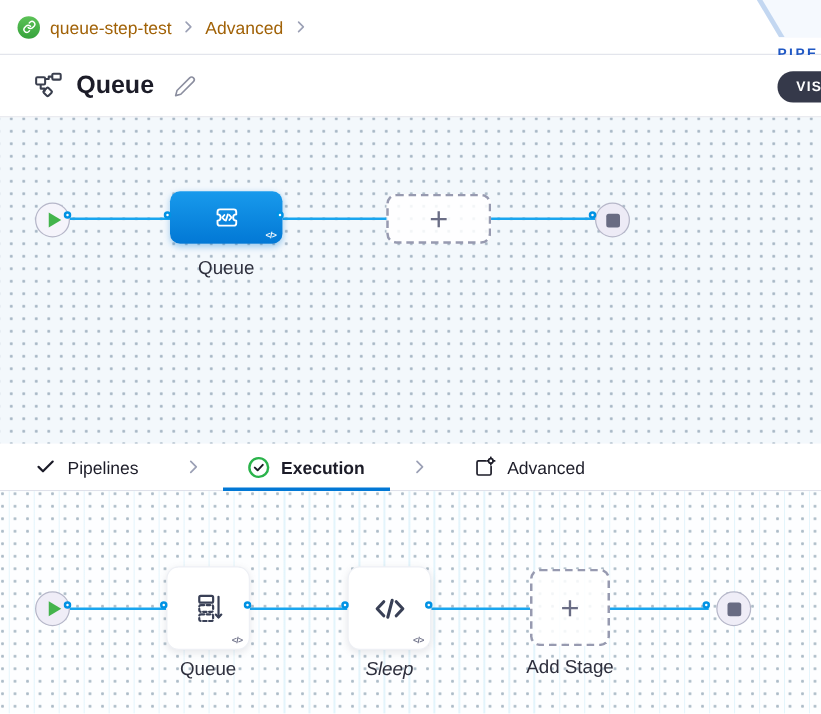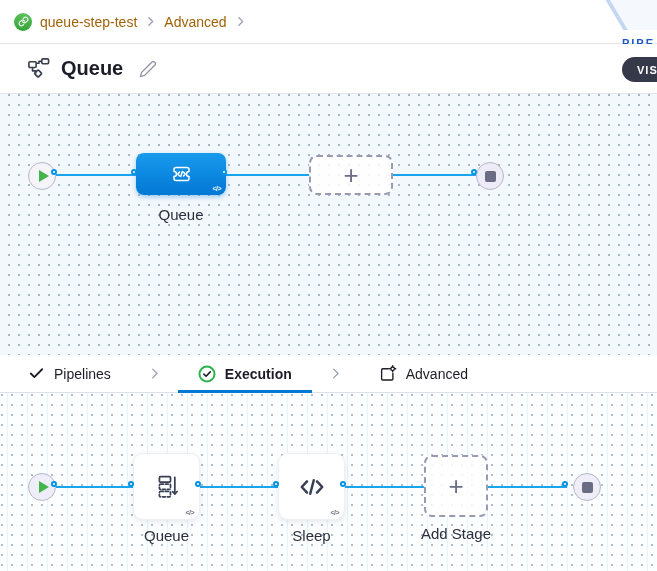--- a/index.html
+++ b/index.html
@@ -226,21 +226,21 @@
     <div class="step-card" style="left:278px; top:60px;">
       <svg width="30" height="30" viewBox="0 0 24 24" fill="none" stroke="#394056" stroke-width="2" stroke-linecap="round" stroke-linejoin="round">
         <polyline points="8 7.5 3.8 12 8 16.5"></polyline>
         <polyline points="16 7.5 20.2 12 16 16.5"></polyline>
         <line x1="13.4" y1="6.6" x2="10.6" y2="17.4"></line>
       </svg>
       <span class="corner-code gray">&lt;/&gt;</span>
     </div>
     <div class="ring" style="left:273px; top:88px;"></div>
     <div class="ring" style="left:340px; top:88px;"></div>
-    <div class="node-label" style="left:251px; top:134px; width:121px;">Sleep</div>
+    <div class="node-label" style="left:251px; top:134px; width:121px;font-style:italic;">Sleep</div>
 
     <div class="dash-box" style="left:424px; top:62px; width:64px; height:62px;">
       <span class="plus-glyph">+</span>
     </div>
     <div class="node-label" style="left:394px; top:132px; width:124px;">Add Stage</div>
 
     <div class="node-circle" style="left:573px; top:80px; background:#efedf7;">
       <span class="stop-sq"></span>
     </div>
     <div class="ring" style="left:562px; top:88px;"></div>

